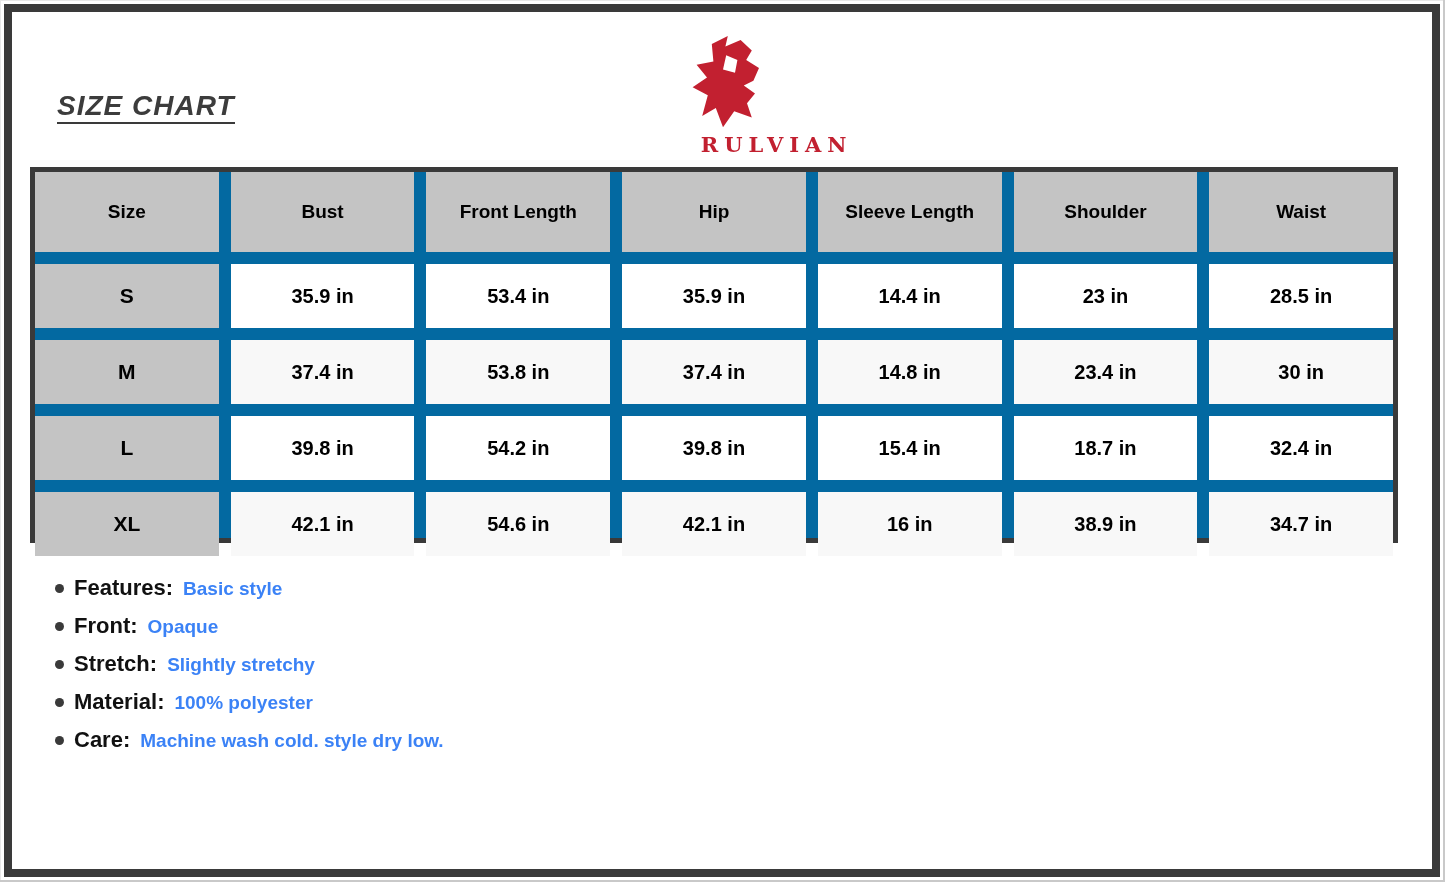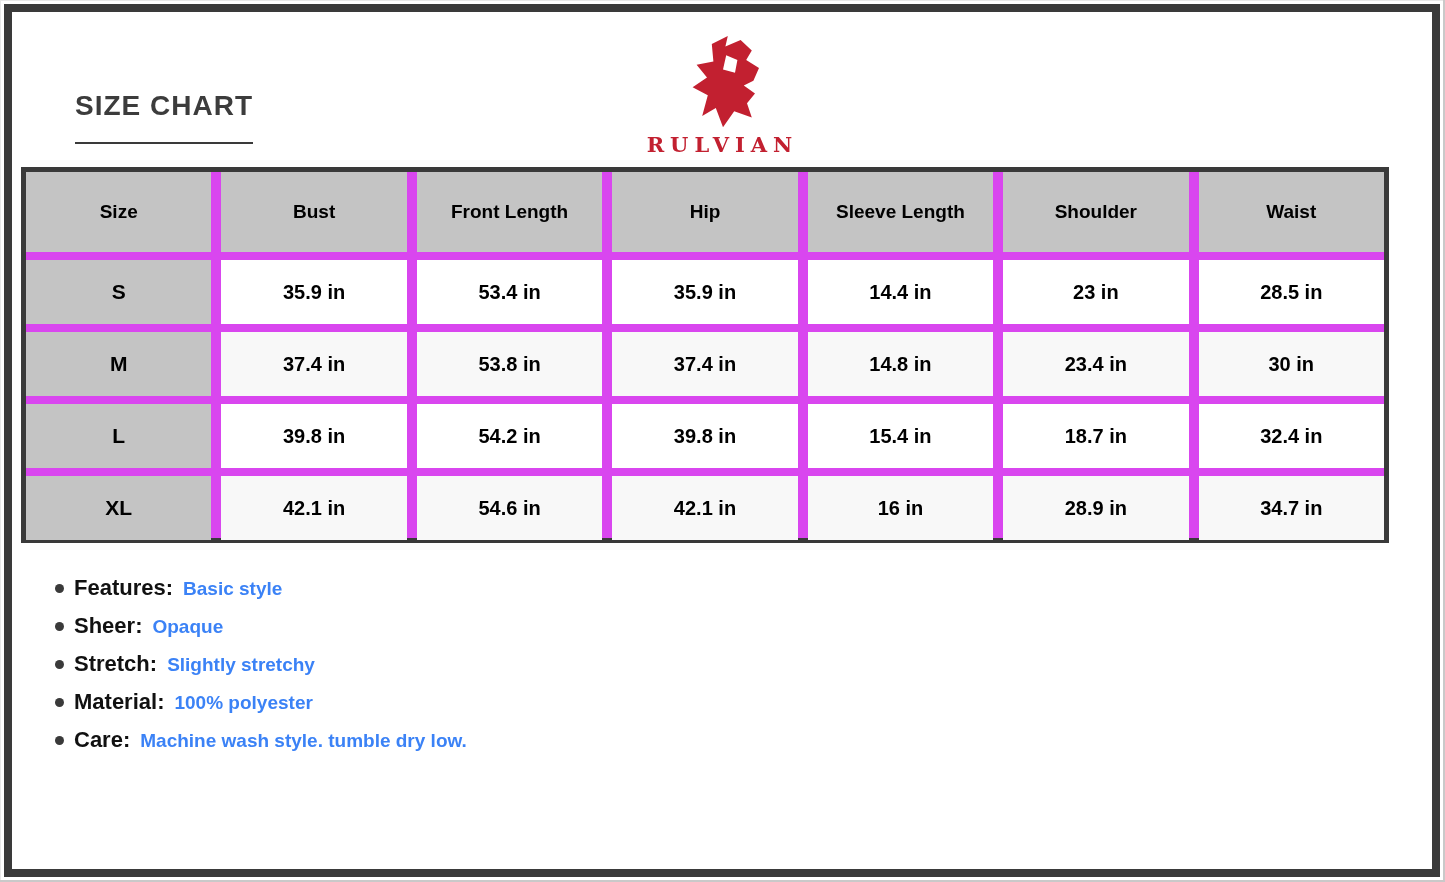--- a/index.html
+++ b/index.html
@@ -13,58 +13,60 @@
   .frame{
     position:absolute;
     left:4px;top:4px;right:5px;bottom:5px;
     border:8px solid #3a3a3a;
     background:#ffffff;
     box-sizing:border-box;
   }
   
   .page-title{
     position:absolute;
-    left:75px;top:90px;
+    left:57px;top:90px;
     font-size:28px;
     font-weight:bold;
     letter-spacing:1px;
     color:#3c3c3c;
-    padding-bottom:20px;
     border-bottom:2px solid #3a3a3a;
     min-width:172px;
+    font-style:italic;
   }
   .brand{
     position:absolute;
     left:50%;top:36px;
     transform:translateX(-50%);
     text-align:center;
     width:260px;
   }
   .brand svg{display:block;margin:0 auto;}
   .brand-name{
     margin-top:4px;
     font-family:"DejaVu Serif", serif;
     font-weight:bold;
     font-size:21px;
     letter-spacing:6px;
     color:#c22030;
+    text-align:right;
   }
   
   .size-table{
     position:absolute;
-    left:21px;top:167px;
+    left:30px;top:167px;
     width:1368px;height:376px;
     box-sizing:border-box;
-    background:#d946ef;
+    background:#0369a1;
     border:5px solid #3a3a3a;
     display:grid;
     grid-template-columns:repeat(7, 1fr);
     grid-template-rows:80px 64px 64px 64px 64px;
     column-gap:10px;
     row-gap:8px;
+    gap:12px;
   }
   .cell{
     display:flex;
     align-items:center;
     justify-content:center;
     font-weight:bold;
     font-size:20px;
     color:#000;
     background:#ffffff;
   }
@@ -160,43 +162,43 @@
   <div class="cell">39.8 in</div>
   <div class="cell">15.4 in</div>
   <div class="cell">18.7 in</div>
   <div class="cell">32.4 in</div>
 
   <div class="cell rowhead">XL</div>
   <div class="cell alt">42.1 in</div>
   <div class="cell alt">54.6 in</div>
   <div class="cell alt">42.1 in</div>
   <div class="cell alt">16 in</div>
-  <div class="cell alt">28.9 in</div>
+  <div class="cell alt">38.9 in</div>
   <div class="cell alt">34.7 in</div>
 </div>
 
 <ul class="details">
   <li>
     <span class="bullet"></span>
     <span class="detail-label">Features:</span>
     <span class="detail-value">Basic style</span>
   </li>
   <li>
     <span class="bullet"></span>
-    <span class="detail-label">Sheer:</span>
+    <span class="detail-label">Front:</span>
     <span class="detail-value">Opaque</span>
   </li>
   <li>
     <span class="bullet"></span>
     <span class="detail-label">Stretch:</span>
     <span class="detail-value">Slightly stretchy</span>
   </li>
   <li>
     <span class="bullet"></span>
     <span class="detail-label">Material:</span>
     <span class="detail-value">100% polyester</span>
   </li>
   <li>
     <span class="bullet"></span>
     <span class="detail-label">Care:</span>
-    <span class="detail-value">Machine wash style. tumble dry low.</span>
+    <span class="detail-value">Machine wash cold. style dry low.</span>
   </li>
 </ul>
 
 </body></html>

